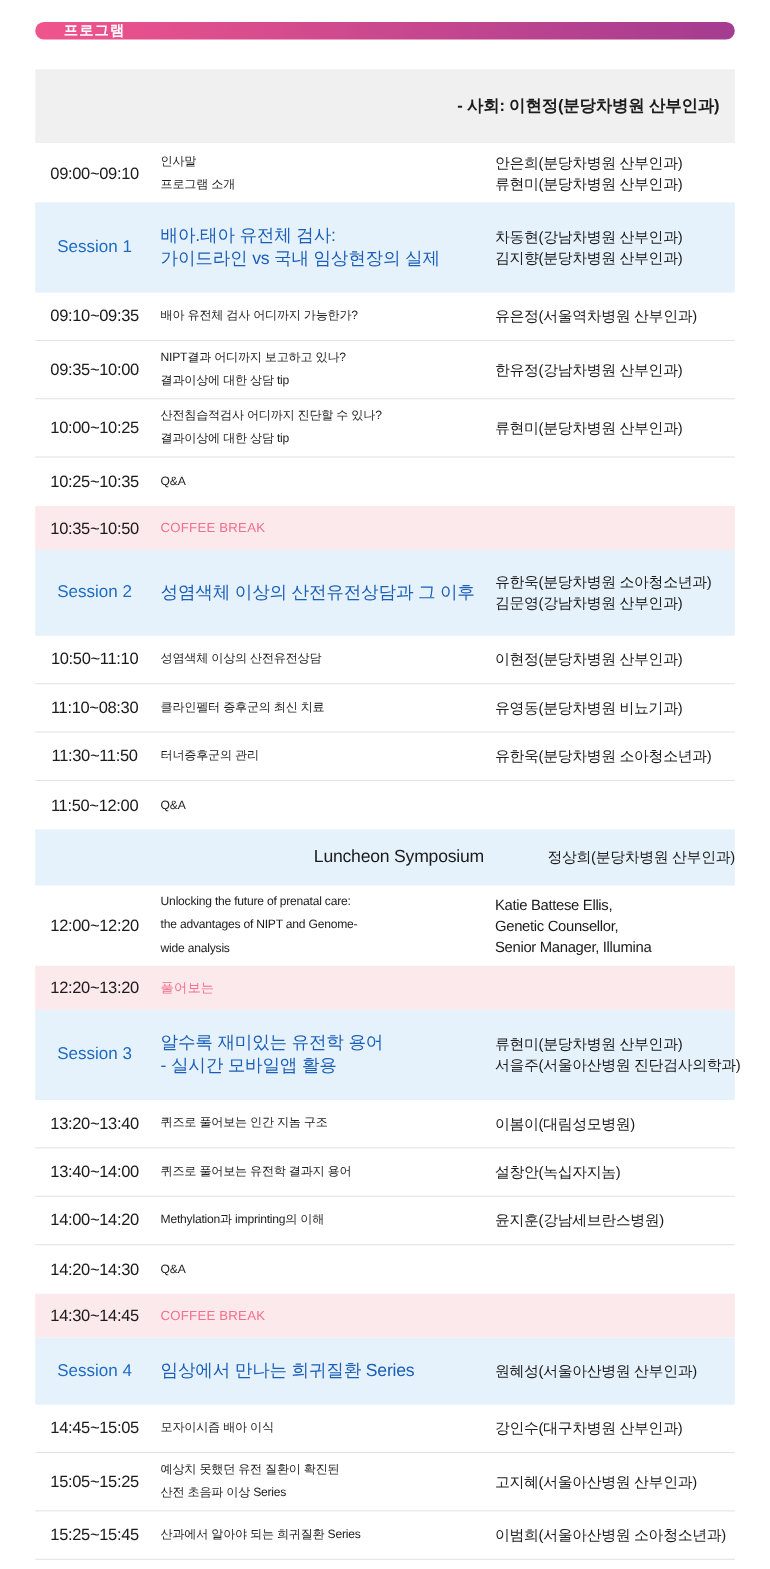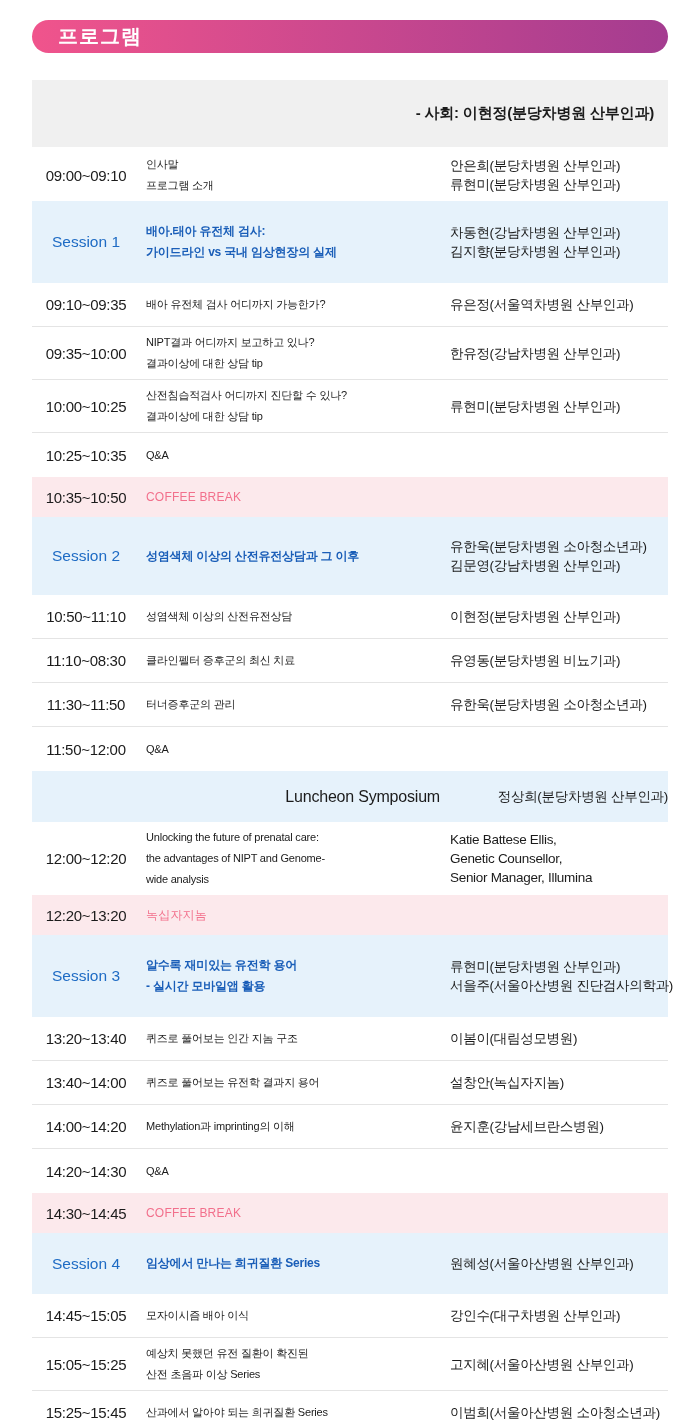--- a/index.html
+++ b/index.html
@@ -11,26 +11,26 @@
     color: #1b1b1b;
     -webkit-font-smoothing: antialiased;
   }
   .wrap {
     box-sizing: border-box;
     width: 700px;
     padding: 20px 32px 24px 32px;
   }
   
   .banner {
-    height: 33px;
+    height: 16px;
     border-radius: 17px;
     background: linear-gradient(90deg, var(--banner-gradient-start, #F0548C), var(--banner-gradient-end, #A43C90));
     color: #ffffff;
     font-weight: bold;
-    font-size: 20px;
+    font-size: 13px;
     letter-spacing: 1px;
     display: flex;
     align-items: center;
     padding-left: 26px;
   }
   
   .moderator-box {
     margin-top: 27px;
     background: var(--header-bg, #F0F0F0);
     padding: 24px 14px;
@@ -71,22 +71,22 @@
   .cell.title {
     flex: 1;
     padding-left: 6px;
     padding-right: 10px;
     font-size: 11px;
     line-height: 21px;
     letter-spacing: -0.2px;
   }
   .row.session .cell.title {
     color: var(--session-title, #1A5EB8);
-    font-weight: bold;
-    font-size: 12px;
+    font-weight: normal;
+    font-size: 16px;
   }
   .row.break .cell.title {
     color: var(--break-text, #F2708C);
     font-size: 12px;
     letter-spacing: 0.2px;
   }
   .row.luncheon .cell.title { font-size: 16px; }
   .cell.speaker {
     flex: none;
     width: 218px;
@@ -236,21 +236,21 @@
         </div>
         <div class="cell speaker">
           <div class="line">Katie Battese Ellis,</div>
           <div class="line">Genetic Counsellor,</div>
           <div class="line">Senior Manager, Illumina</div>
         </div>
       </div>
       <div class="row break">
         <div class="cell time">12:20~13:20</div>
         <div class="cell title">
-          <div class="line">녹십자지놈</div>
+          <div class="line">풀어보는</div>
         </div>
         <div class="cell speaker"></div>
       </div>
       <div class="row session">
         <div class="cell time">Session 3</div>
         <div class="cell title">
           <div class="line">알수록 재미있는 유전학 용어</div>
           <div class="line">- 실시간 모바일앱 활용</div>
         </div>
         <div class="cell speaker">

